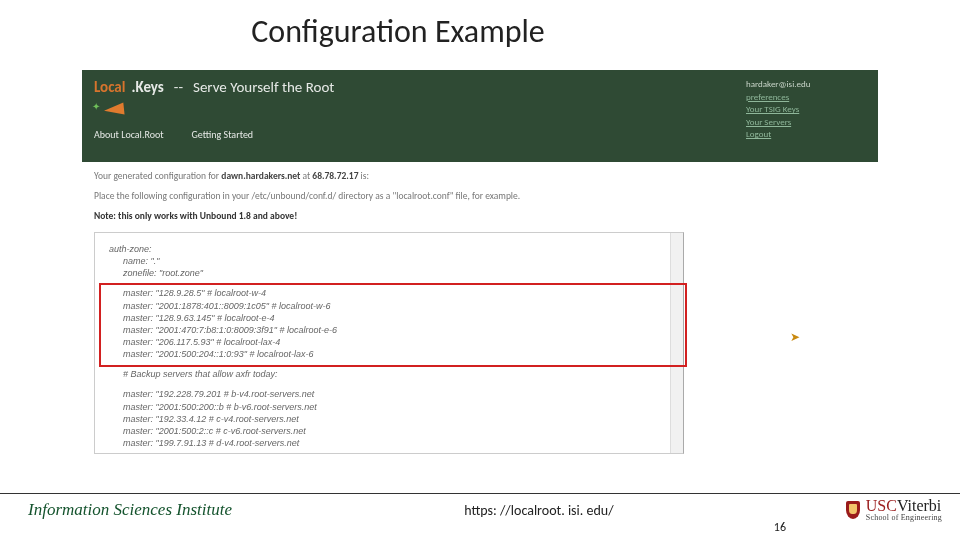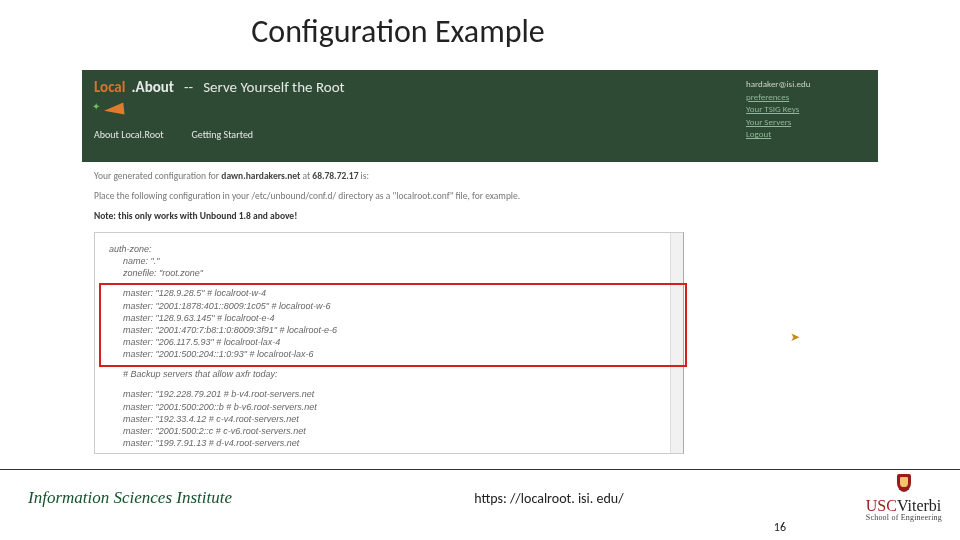--- a/index.html
+++ b/index.html
@@ -158,21 +158,21 @@
   }
   .footer-url {
     flex: 1;
     text-align: center;
     font-size: 14px;
     color: #222;
     font-family: Calibri, Arial, sans-serif;
   }
   .usc {
     display: flex;
-    flex-direction: column;
+    flex-direction: row;
     align-items: center;
     gap: 6px;
   }
   .usc-shield {
     width: 14px; height: 18px;
     background: #9a1b1b;
     border-radius: 2px 2px 50% 50%;
     position: relative;
   }
   .usc-shield::after {
@@ -202,21 +202,21 @@
 <div class="slide">
 
   <div class="title">Configuration Example</div>
 
   <div class="screenshot">
 
     <div class="top-bar">
       <div class="top-left">
         <div class="brand-line">
           <span class="brand-local">Local</span>
-            <span class="brand-root">.About</span>
+            <span class="brand-root">.Keys</span>
           <span class="brand-tag">--</span>
           <span class="brand-tag">Serve Yourself the Root</span>
         </div>
         <span class="carrot">
           <span class="carrot-leaf">✦</span>
           <span class="carrot-body"></span>
         </span>
         <div class="nav-links">
           <a href="#">About Local.Root</a>
           <a href="#">Getting Started</a>

